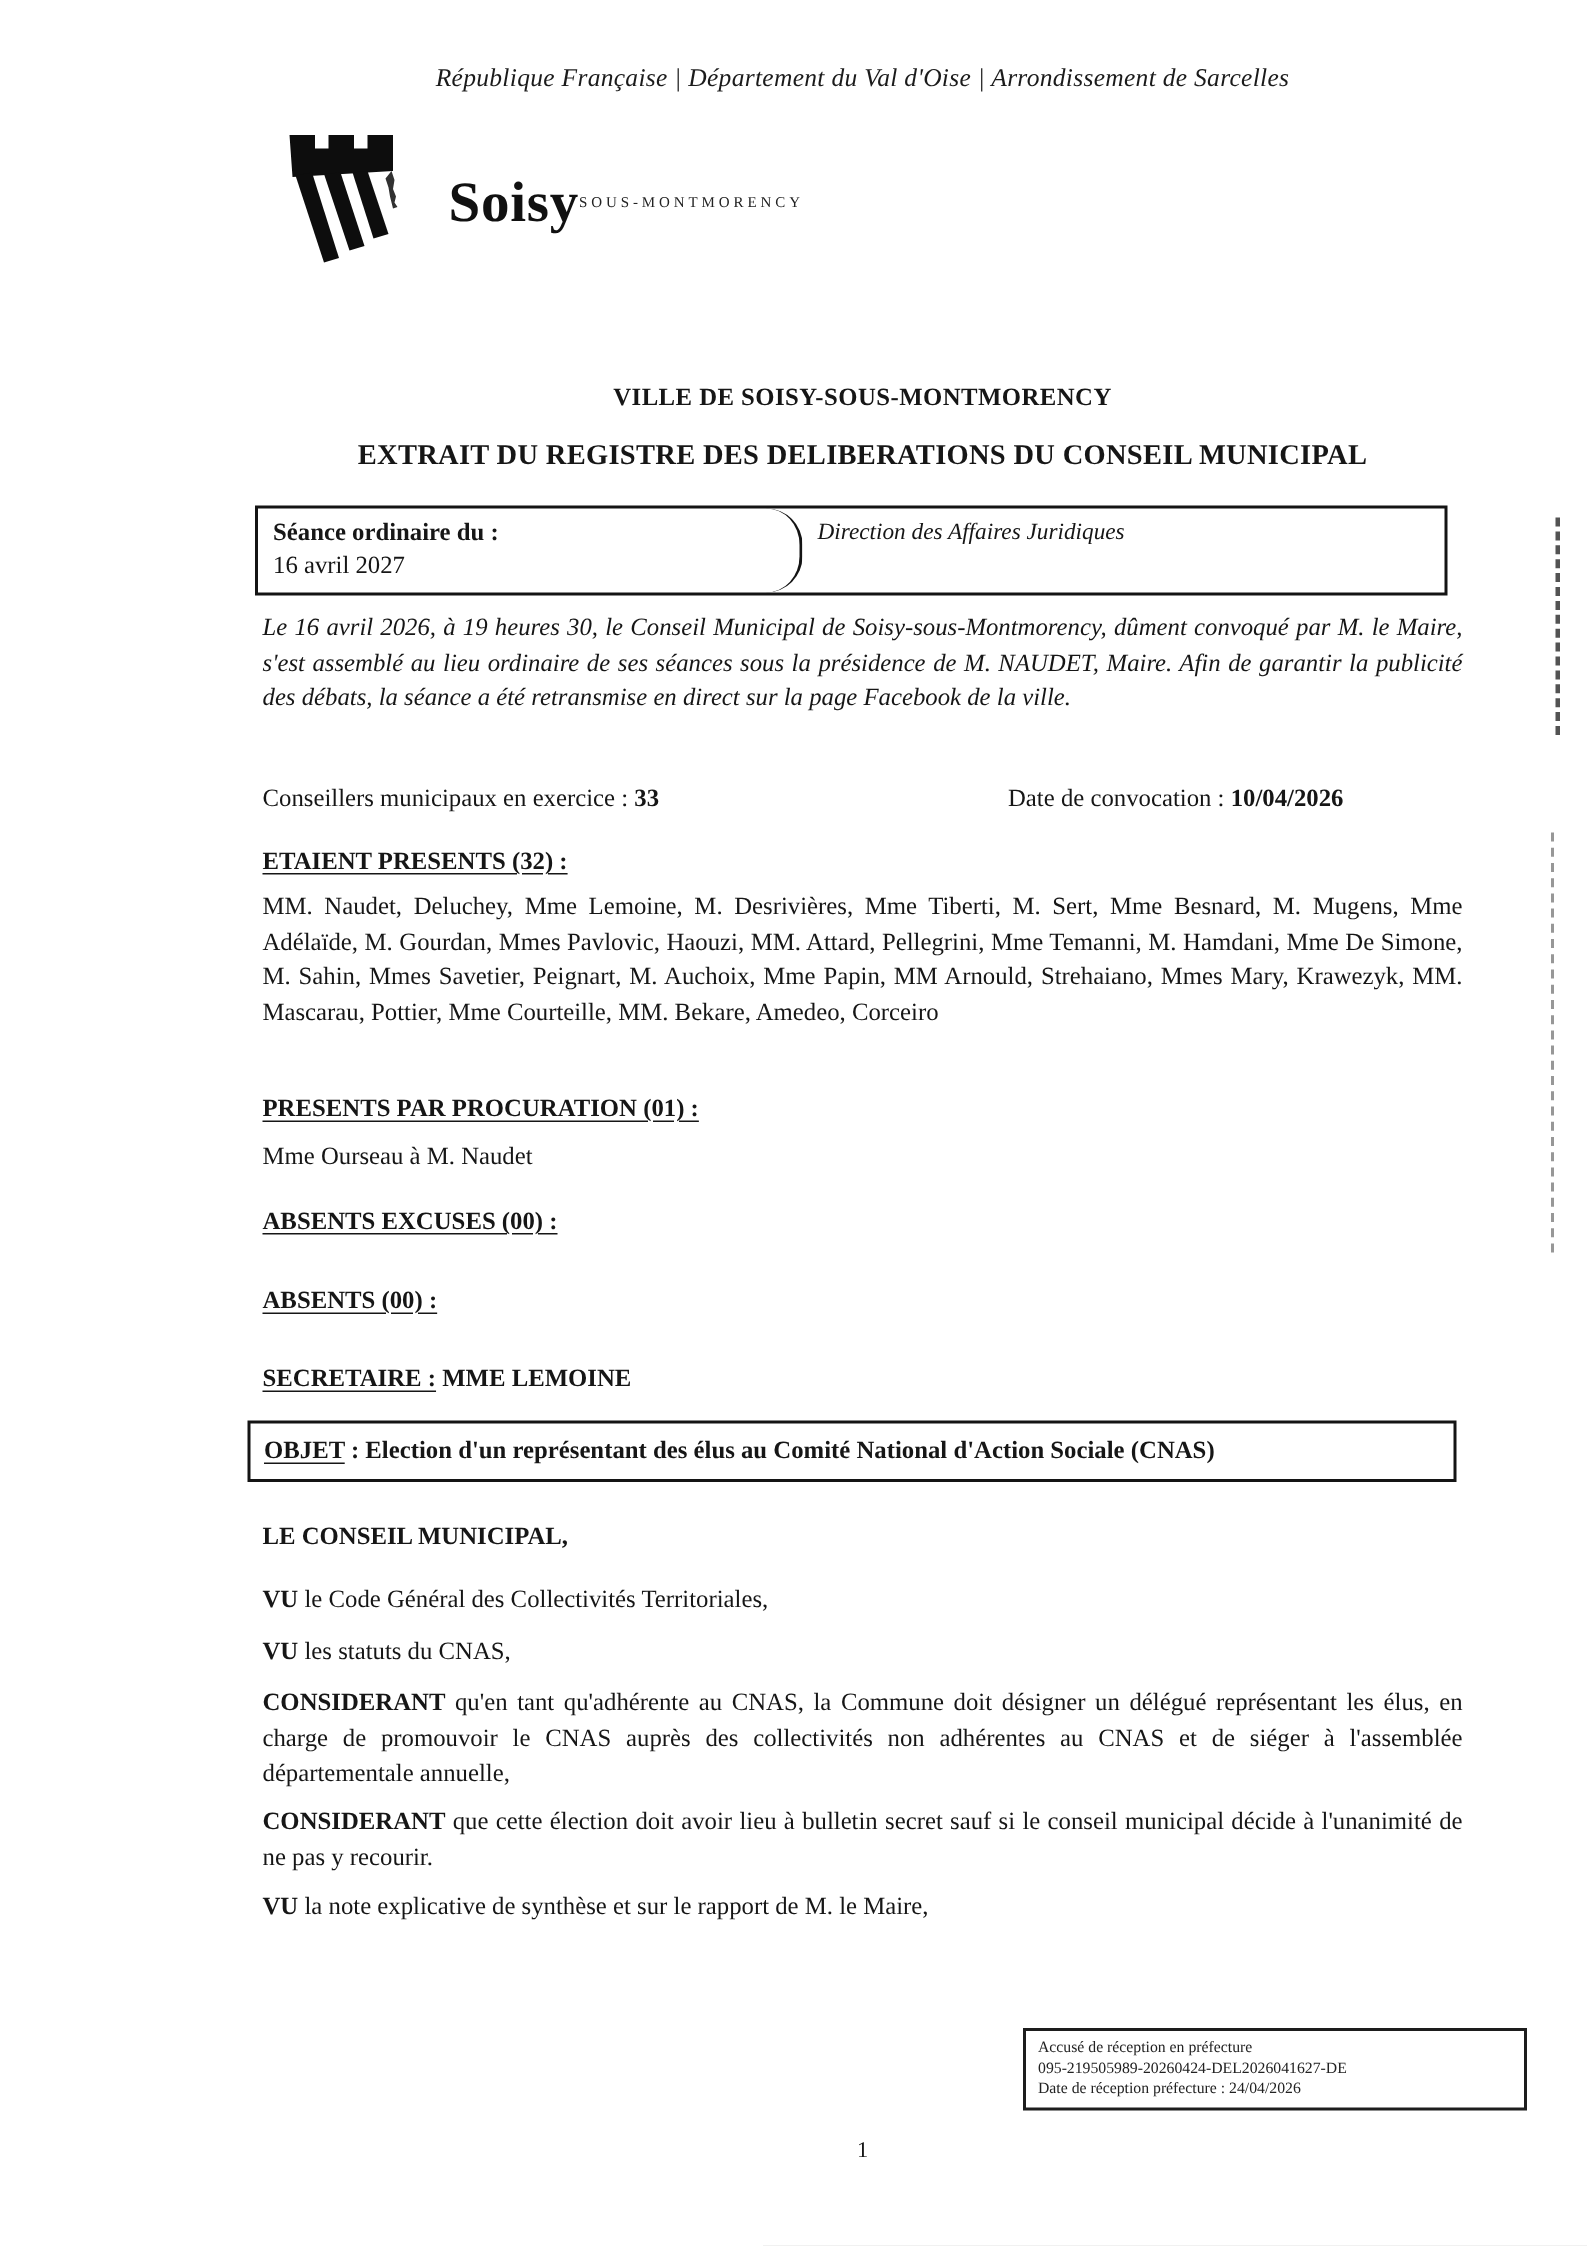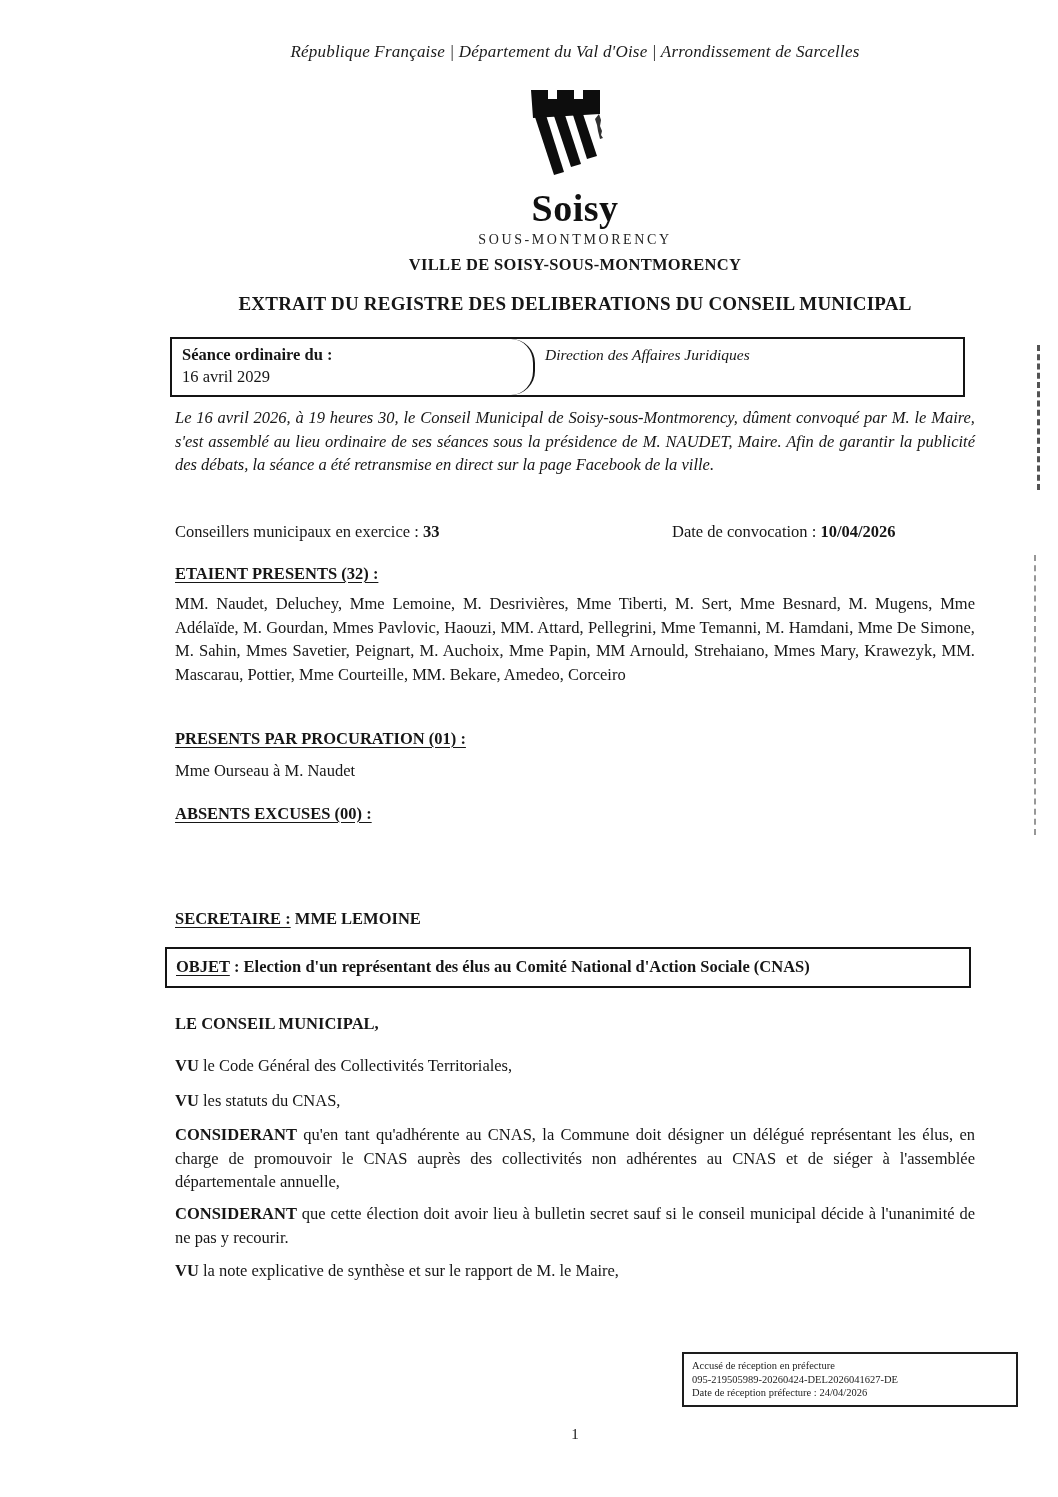--- a/index.html
+++ b/index.html
@@ -9,23 +9,23 @@
     background:#ffffff;
     font-family:Liberation Serif, serif;
     color:#161616;
     overflow:hidden;
   }
   .col{position:absolute;left:175px;width:800px;}
   .centered{text-align:center;}
 
   .header-line{top:42px;font-style:italic;font-size:17px;letter-spacing:.2px;color:#1b1b1b;}
 
-  .logo-block{top:84px;display:flex;flex-direction:column;align-items:center;}
+  .logo-block{top:84px;display:flex;flex-direction:row;align-items:center;}
   .logo-name{font-size:38px;font-weight:bold;letter-spacing:.5px;margin-top:2px;color:#111;}
-  .logo-sub{font-size:14px;letter-spacing:2.6px;margin-top:2px;color:#222;}
+  .logo-sub{font-size:10px;letter-spacing:2.6px;margin-top:2px;color:#222;}
 
   .title-ville{top:255px;font-weight:bold;font-size:16.5px;letter-spacing:.3px;}
   .title-extrait{top:293px;font-weight:bold;font-size:19px;letter-spacing:.2px;}
 
   .info-table{
     position:absolute;left:170px;top:337px;width:795px;
     border:2px solid #141414;display:flex;box-sizing:border-box;
   }
   .info-cell{padding:5px 10px 7px 10px;box-sizing:border-box;}
   .info-cell.left{width:363px;border-right:2px solid #141414;border-radius:24px;}
@@ -103,41 +103,42 @@
     <div class="logo-name">Soisy</div>
     <div class="logo-sub">SOUS-MONTMORENCY</div>
   </div>
 
   <div class="col centered title-ville">VILLE DE SOISY-SOUS-MONTMORENCY</div>
   <div class="col centered title-extrait">EXTRAIT DU REGISTRE DES DELIBERATIONS DU CONSEIL MUNICIPAL</div>
 
   <div class="info-table">
     <div class="info-cell left">
       <div class="info-bold">Séance ordinaire du :</div>
-      <div class="info-reg">16 avril 2029</div>
+      <div class="info-reg">16 avril 2027</div>
     </div>
     <div class="info-cell right">
       <div class="info-italic">Direction des Affaires Juridiques</div>
     </div>
   </div>
 
   <div class="col preamble">Le 16 avril 2026, à 19 heures 30, le Conseil Municipal de Soisy-sous-Montmorency, dûment convoqué par M. le Maire, s'est assemblé au lieu ordinaire de ses séances sous la présidence de M. NAUDET, Maire. Afin de garantir la publicité des débats, la séance a été retransmise en direct sur la page Facebook de la ville.</div>
 
   <div class="col counts-row">
     <span><span>Conseillers municipaux en exercice : </span><span class="bold">33</span></span>
     <span class="counts-right"><span>Date de convocation : </span><span class="bold">10/04/2026</span></span>
   </div>
 
   <div class="col sec-heading h-presents">ETAIENT PRESENTS (32) :</div>
   <div class="col presents-names">MM. Naudet, Deluchey, Mme Lemoine, M. Desrivières, Mme Tiberti, M. Sert, Mme Besnard, M. Mugens, Mme Adélaïde, M. Gourdan, Mmes Pavlovic, Haouzi, MM. Attard, Pellegrini, Mme Temanni, M. Hamdani, Mme De Simone, M. Sahin, Mmes Savetier, Peignart, M. Auchoix, Mme Papin, MM Arnould, Strehaiano, Mmes Mary, Krawezyk, MM. Mascarau, Pottier, Mme Courteille, MM. Bekare, Amedeo, Corceiro</div>
 
   <div class="col sec-heading h-procuration">PRESENTS PAR PROCURATION (01) :</div>
   <div class="col procuration-names">Mme Ourseau à M. Naudet</div>
 
   <div class="col sec-heading h-absents-exc">ABSENTS EXCUSES (00) :</div>
+  <div class="col sec-heading h-absents">ABSENTS (00) :</div>
 
   <div class="col secretaire-line">
     <span class="lbl">SECRETAIRE :</span><span> MME LEMOINE</span>
   </div>
 
   <div class="objet-box">
     <span class="lbl">OBJET</span><span> : Election d'un représentant des élus au Comité National d'Action Sociale (CNAS)</span>
   </div>
 
   <div class="col conseil-opening">LE CONSEIL MUNICIPAL,</div>

